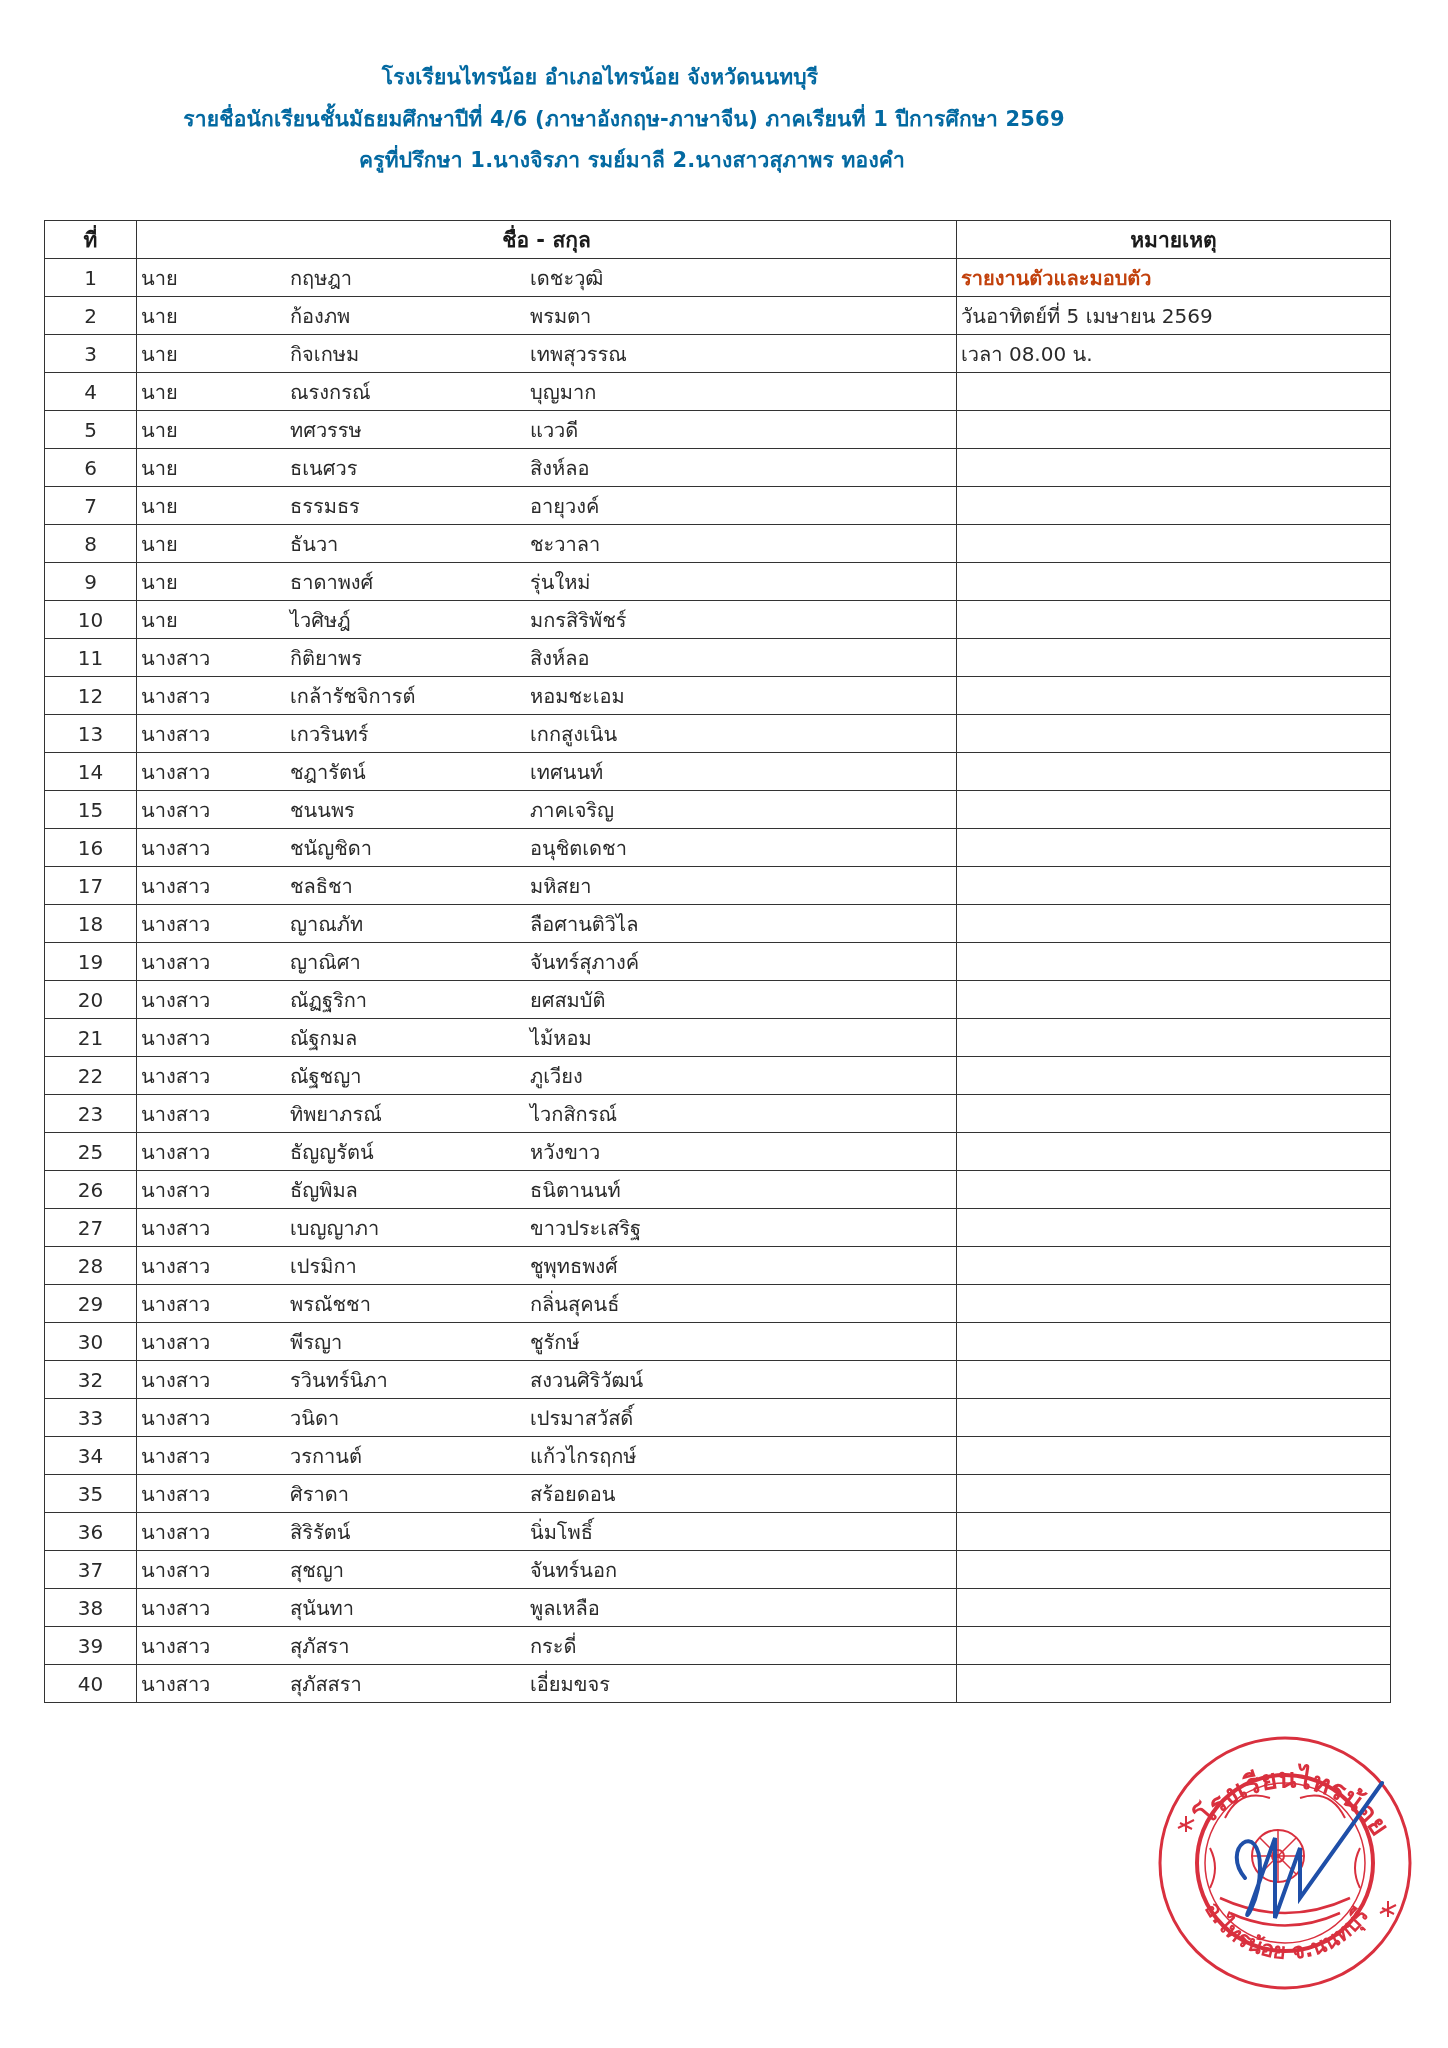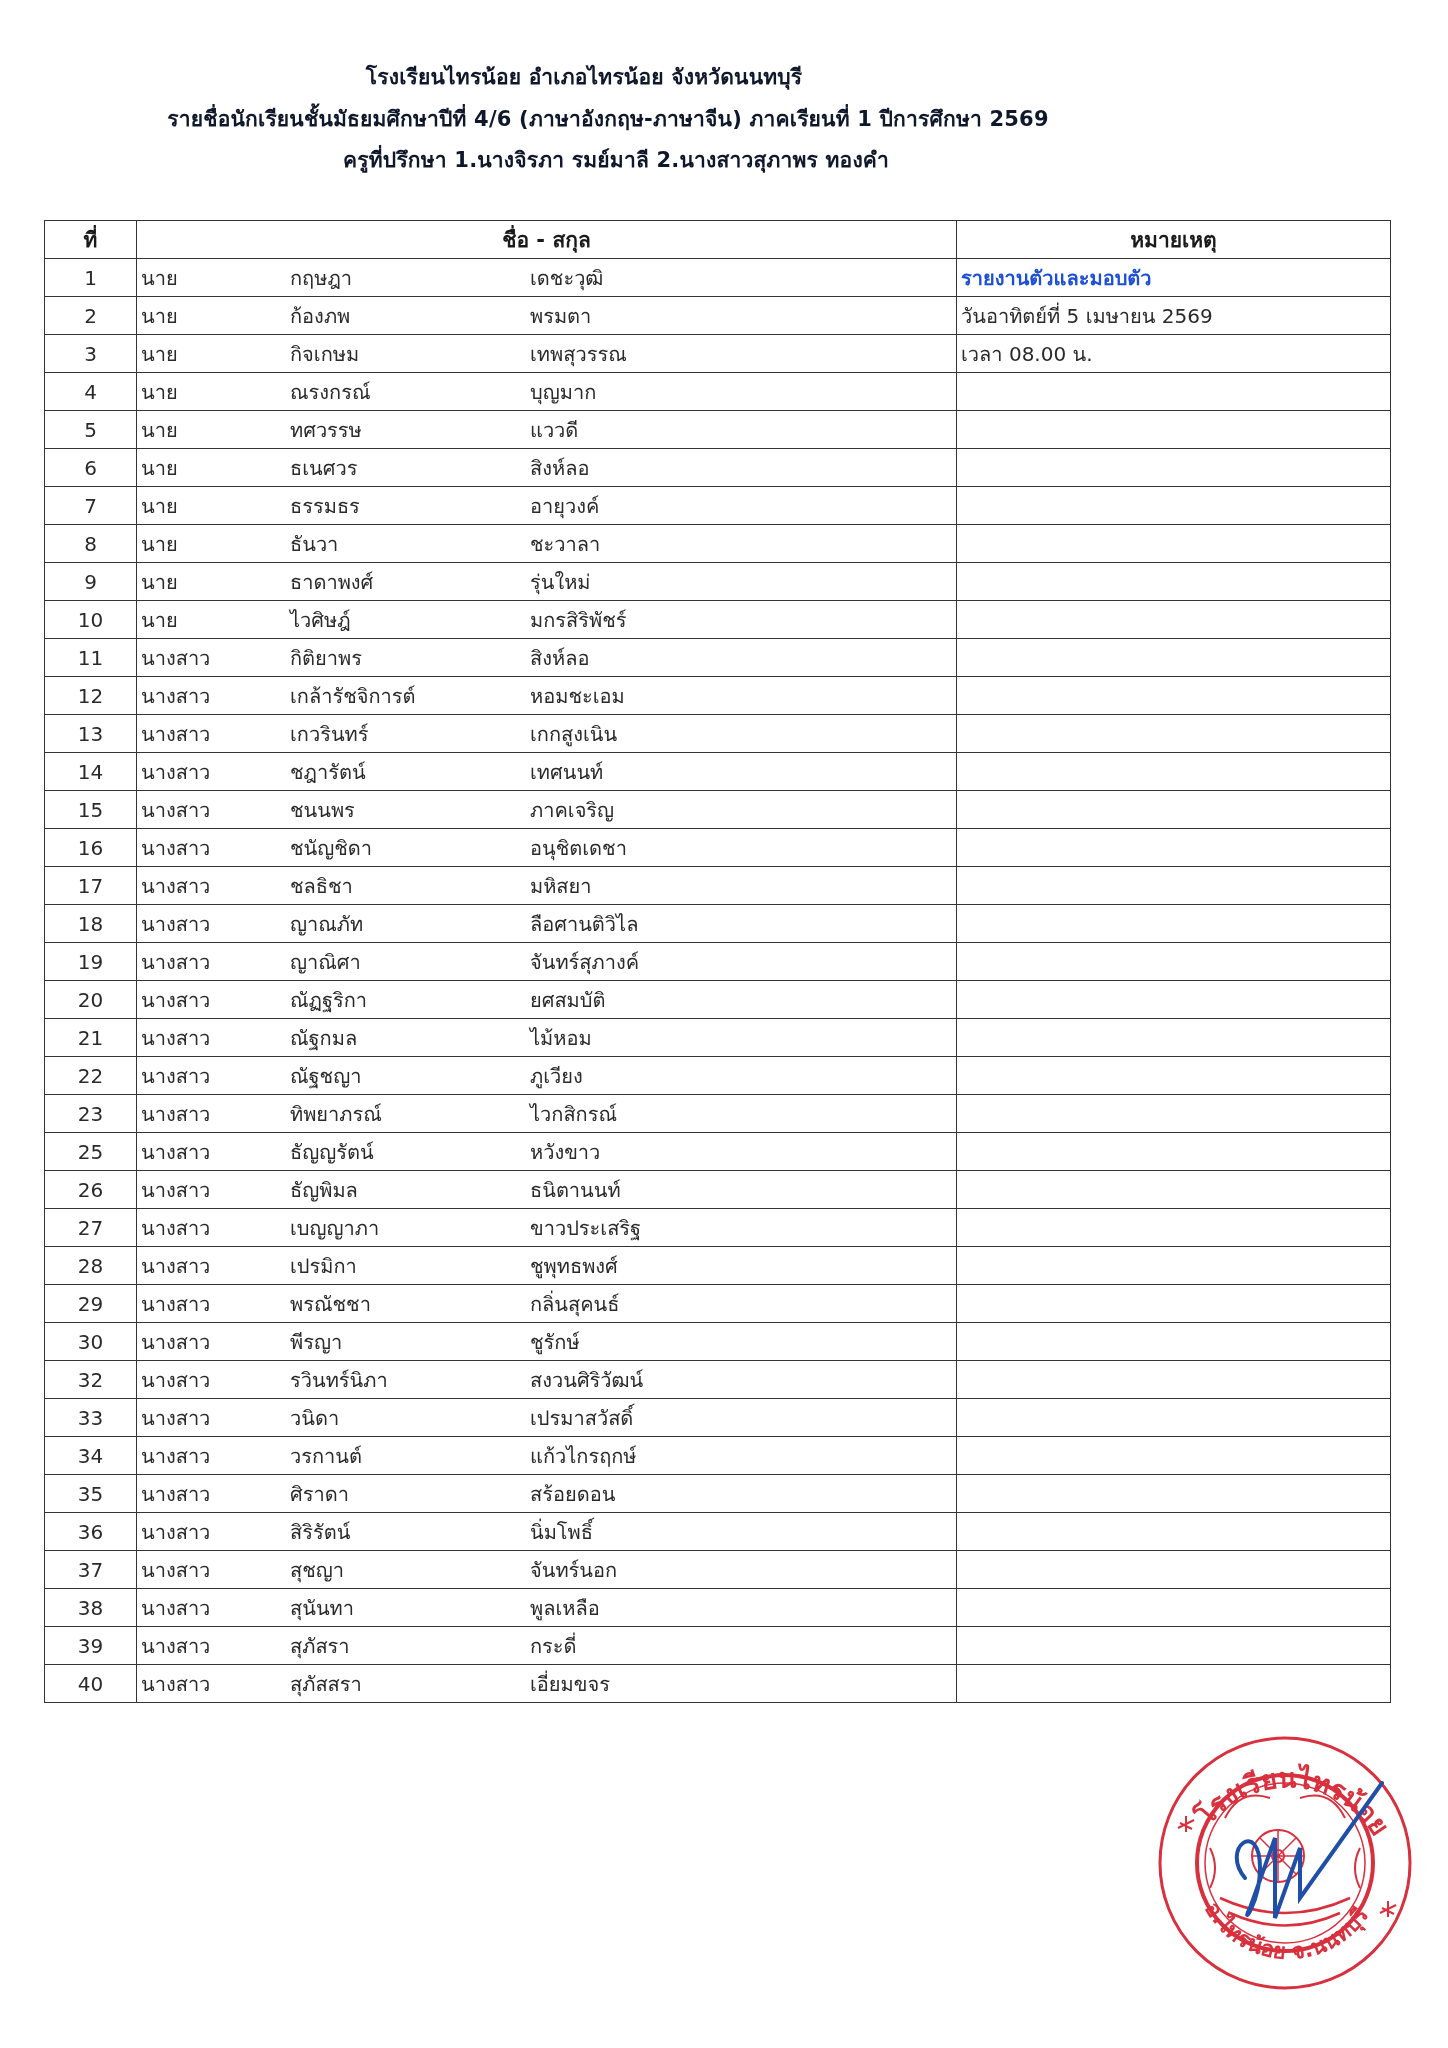--- a/index.html
+++ b/index.html
@@ -1,32 +1,32 @@
 <!DOCTYPE html>
 <html><head>
 <meta charset="utf-8">
 <style>
   html, body { margin:0; padding:0; background:#ffffff; }
   body { width:1448px; height:2048px; position:relative; overflow:hidden;
          font-family:"DejaVu Sans", "Liberation Sans", sans-serif; color:#222; }
-  .title { position:absolute; left:0; width:1168px; text-align:center; font-weight:bold;
-           font-size:21px; color:#0f172a; letter-spacing:0.2px; }
+  .title { position:absolute; left:16px; width:1168px; text-align:center; font-weight:bold;
+           font-size:21px; color:#0369a1; letter-spacing:0.2px; }
   .t1 { top:60px; } .t2 { top:102px;margin-left:24px; } .t3 { top:143px;padding-left:32px; }
   table.roster { position:absolute; left:44px; top:220px; border-collapse:collapse;
                  width:1346px; table-layout:fixed; }
   table.roster td, table.roster th { border:1.5px solid #333; height:37px; padding:0;
                  font-size:20px; font-weight:normal; color:#2a2a2a; vertical-align:middle; }
   th { font-weight:bold !important; font-size:21px !important; color:#1a1a1a !important; }
   col.c-no { width:92px; } col.c-name { width:820px; } col.c-remark { width:434px; }
   td.no { text-align:center; }
   .namecell { position:relative; white-space:nowrap;margin-top:48px; }
   .namecell span { position:absolute; top:50%; transform:translateY(-50%); }
   .prefix { left:4px; } .first { left:153px; } .last { left:393px; }
   td.remark { padding-left:4px !important; white-space:nowrap; }
-  td.remark.bold { font-weight:bold; color:#1d4ed8; }
+  td.remark.bold { font-weight:bold; color:#c2410c; }
   .stamp { position:absolute; left:1150px; top:1728px; width:270px; height:270px; }
 </style>
 </head>
 <body>
 
 <div class="title t1">โรงเรียนไทรน้อย  อำเภอไทรน้อย  จังหวัดนนทบุรี</div>
 <div class="title t2">รายชื่อนักเรียนชั้นมัธยมศึกษาปีที่ 4/6 (ภาษาอังกฤษ-ภาษาจีน) ภาคเรียนที่ 1 ปีการศึกษา 2569</div>
 <div class="title t3">ครูที่ปรึกษา  1.นางจิรภา รมย์มาลี 2.นางสาวสุภาพร ทองคำ</div>
 
 <table class="roster">

